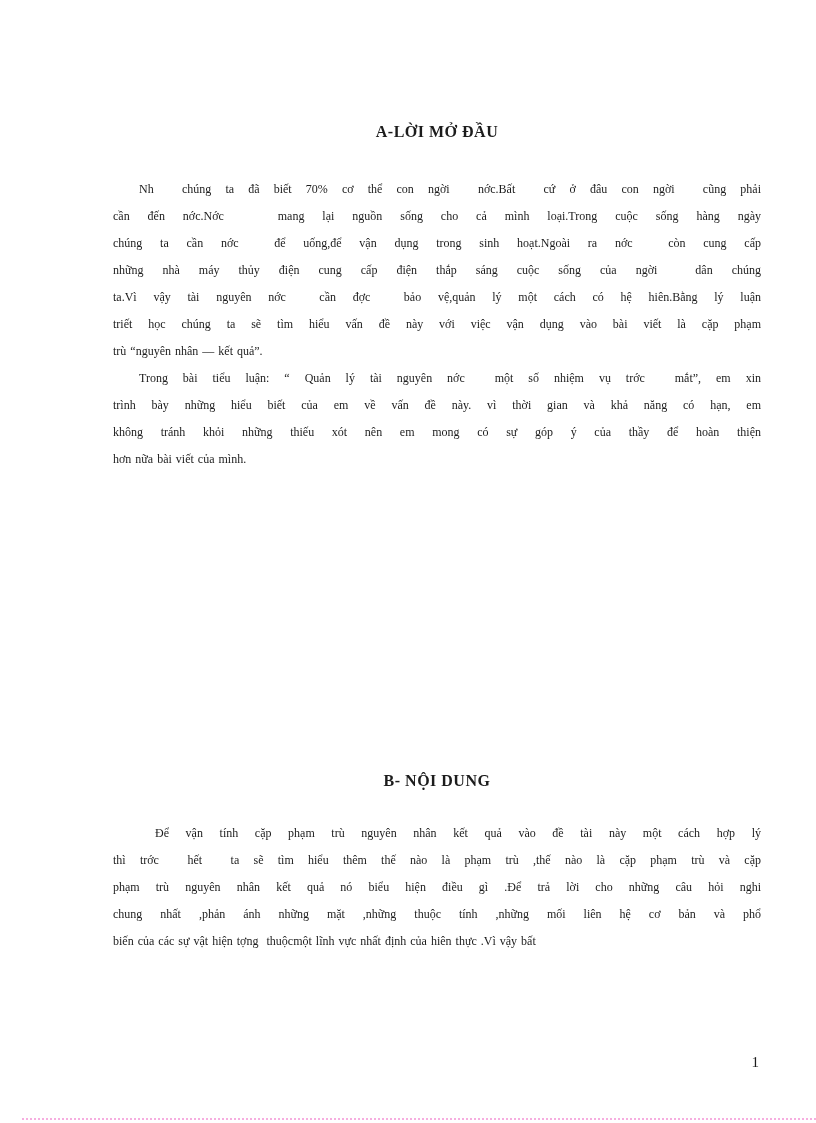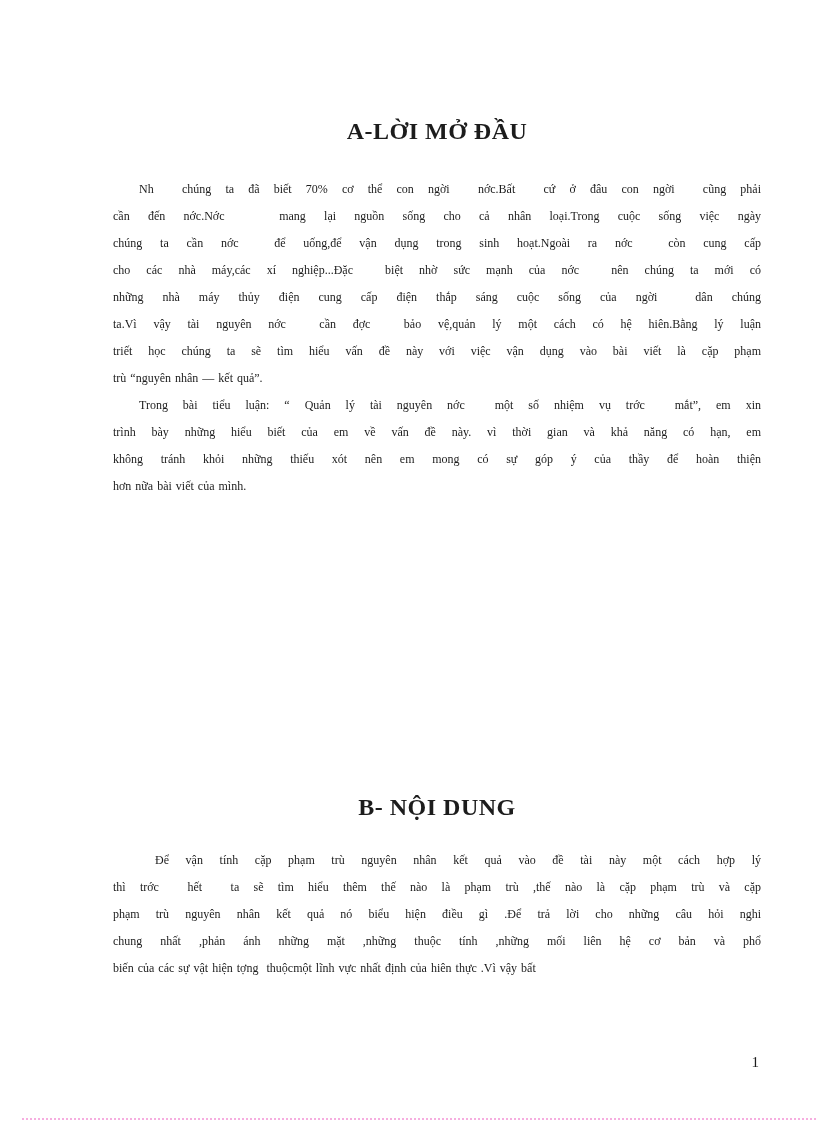--- a/index.html
+++ b/index.html
@@ -19,21 +19,21 @@
   .content {
     position: absolute;
     left: 113px;
     top: 0;
     width: 648px;
   }
   .heading {
     margin: 0;
     text-align: center;
     font-weight: bold;
-    font-size: 24px;
+    font-size: 16px;
     line-height: 27px;
     letter-spacing: 0.5px;
   }
   .heading-a { margin-top: 118px; margin-bottom: 31px; }
   .heading-b { margin-top: 294px; margin-bottom: 26px; }
   .paragraph { margin: 0; }
   .line {
     font-size: 12px;
     line-height: 27px;
     white-space: pre-wrap;
@@ -66,23 +66,22 @@
 </head>
 <body>
 
 <div class="page">
   <div class="content">
 
     <h1 class="heading heading-a">A-LỜI MỞ ĐẦU</h1>
 
     <div class="paragraph">
       <div class="line indent">Nh  chúng ta đã biết 70% cơ thể con ngời  nớc.Bất  cứ ở đâu con ngời  cũng phải</div>
-      <div class="line">cần đến nớc.Nớc   mang lại nguồn sống cho cả nhân loại.Trong cuộc sống việc ngày</div>
+      <div class="line">cần đến nớc.Nớc   mang lại nguồn sống cho cả mình loại.Trong cuộc sống hàng ngày</div>
       <div class="line">chúng ta cần nớc  để uống,để vận dụng trong sinh hoạt.Ngoài ra nớc  còn cung cấp</div>
-      <div class="line">cho các nhà máy,các xí nghiệp...Đặc  biệt nhờ sức mạnh của nớc  nên chúng ta mới có</div>
       <div class="line">những nhà máy thủy điện cung cấp điện thắp sáng cuộc sống của ngời  dân chúng</div>
       <div class="line">ta.Vì vậy tài nguyên nớc  cần đợc  bảo vệ,quản lý một cách có hệ hiên.Bằng lý luận</div>
       <div class="line">triết học chúng ta sẽ tìm hiểu vấn đề này với việc vận dụng vào bài viết là cặp phạm</div>
       <div class="line last">trù “nguyên nhân — kết quả”.</div>
     </div>
 
     <div class="paragraph">
       <div class="line indent">Trong bài tiểu luận: “ Quản lý tài nguyên nớc  một số nhiệm vụ trớc  mắt”, em xin</div>
       <div class="line">trình bày những hiểu biết của em về vấn đề này. vì thời gian và khả năng có hạn, em</div>
       <div class="line">không tránh khỏi những thiếu xót nên em mong có sự góp ý của thầy để hoàn thiện</div>

